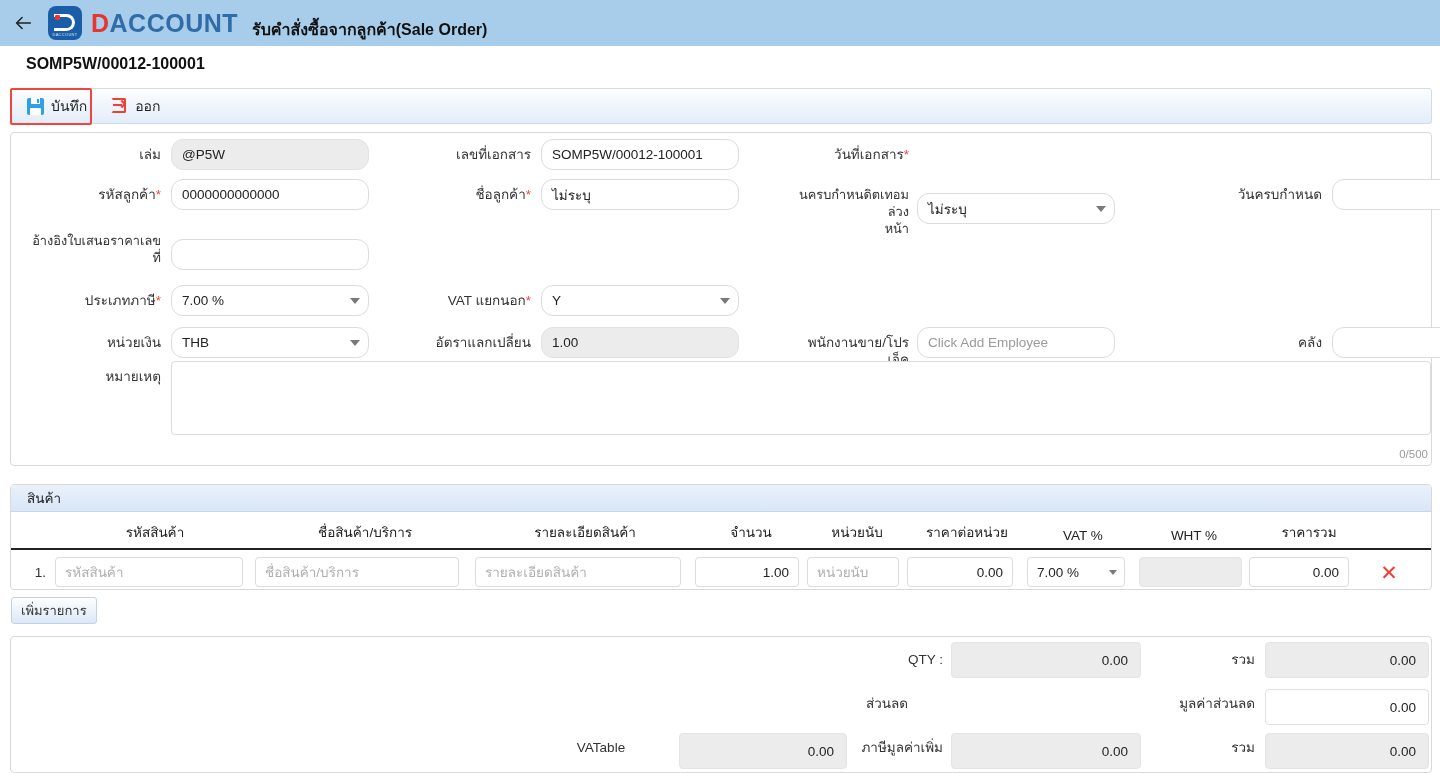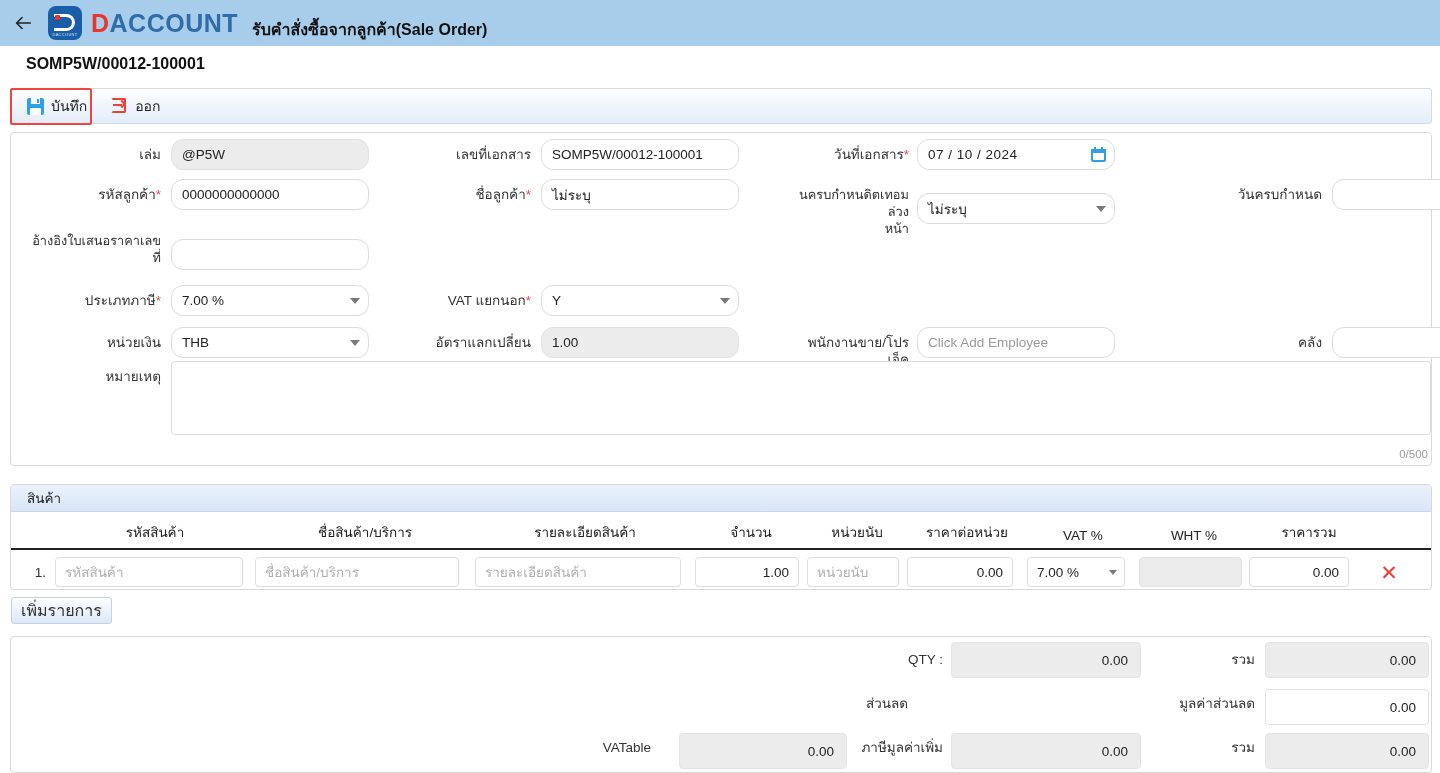--- a/index.html
+++ b/index.html
@@ -170,21 +170,21 @@
   .inp.sel { justify-content: space-between; padding-right: 7px; }
   .del-x {
     color: #ef4036; font-size: 21px; font-weight: 700; cursor: pointer;
     line-height: 1; width: 26px; text-align: center;
   }
   .addbtn {
     position: absolute; left: 11px; top: 597px;
     height: 27px; padding: 0 9px;
     background: linear-gradient(to bottom,#fdfeff 0%, #e9f1fa 60%, #dbe8f6 100%);
     border: 1px solid #c3d3e4; border-radius: 3px;
-    font-size: 16px; color: #333; display: flex; align-items: center; cursor: pointer;
+    font-size: 13px; color: #333; display: flex; align-items: center; cursor: pointer;
   }
 
   
   .sum-card { left: 10px; top: 636px; width: 1422px; height: 137px; }
   .sum-lbl {
     position: absolute; font-size: 13.5px; color: #333; text-align: right;
     line-height: 31px;
   }
   .sum-fld {
     position: absolute; height: 36px; border: 1px solid #e0e0e0; border-radius: 4px;
@@ -250,29 +250,20 @@
   <div class="card form-card">
 
     <div class="frow" style="left:0;top:6px;">
       <div class="flabel" style="width:150px;">เล่ม</div>
       <div class="fld readonly" style="width:198px;margin-left:10px;">@P5W</div>
 
       <div class="flabel" style="width:105px;margin-left:57px;">เลขที่เอกสาร</div>
       <div class="fld" style="width:198px;margin-left:10px;">SOMP5W/00012-100001</div>
 
       <div class="flabel" style="width:110px;margin-left:60px;"><span>วันที่เอกสาร</span><span class="req">*</span></div>
-      <div class="fld date" style="width:198px;margin-left:8px;">
-        <span>07 / 10 / 2024</span>
-        <span class="cal-ico">
-            <span class="b"></span>
-            <span class="t"></span>
-            <span class="p1"></span>
-            <span class="p2"></span>
-          </span>
-      </div>
     </div>
 
     <div class="frow" style="left:0;top:46px;">
       <div class="flabel" style="width:150px;"><span>รหัสลูกค้า</span><span class="req">*</span></div>
       <div class="fld" style="width:198px;margin-left:10px;">0000000000000</div>
 
       <div class="flabel" style="width:105px;margin-left:57px;"><span>ชื่อลูกค้า</span><span class="req">*</span></div>
       <div class="fld" style="width:198px;margin-left:10px;">ไม่ระบุ</div>
 
       <div class="flabel" style="width:110px;margin-left:60px;font-size:12.8px;">นครบกำหนดิตเทอมล่วง
@@ -394,21 +385,21 @@
     <div class="sum-fld gray" style="left:940px;top:5px;width:190px;">0.00</div>
 
     <div class="sum-lbl" style="left:1140px;top:7px;width:104px;">รวม</div>
     <div class="sum-fld gray" style="left:1254px;top:5px;width:164px;">0.00</div>
 
     <div class="sum-lbl" style="left:820px;top:51px;width:112px;text-align:center;">ส่วนลด</div>
 
     <div class="sum-lbl" style="left:1120px;top:51px;width:124px;">มูลค่าส่วนลด</div>
     <div class="sum-fld" style="left:1254px;top:52px;width:164px;">0.00</div>
 
-    <div class="sum-lbl" style="left:540px;top:95px;width:100px;">VATable</div>
+    <div class="sum-lbl" style="left:540px;top:95px;width:100px;text-align:center;">VATable</div>
     <div class="sum-fld gray" style="left:668px;top:96px;width:168px;">0.00</div>
 
     <div class="sum-lbl" style="left:840px;top:95px;width:92px;">ภาษีมูลค่าเพิ่ม</div>
     <div class="sum-fld gray" style="left:940px;top:96px;width:190px;">0.00</div>
 
     <div class="sum-lbl" style="left:1140px;top:95px;width:104px;">รวม</div>
     <div class="sum-fld gray" style="left:1254px;top:96px;width:164px;">0.00</div>
   </div>
 
 </div>

